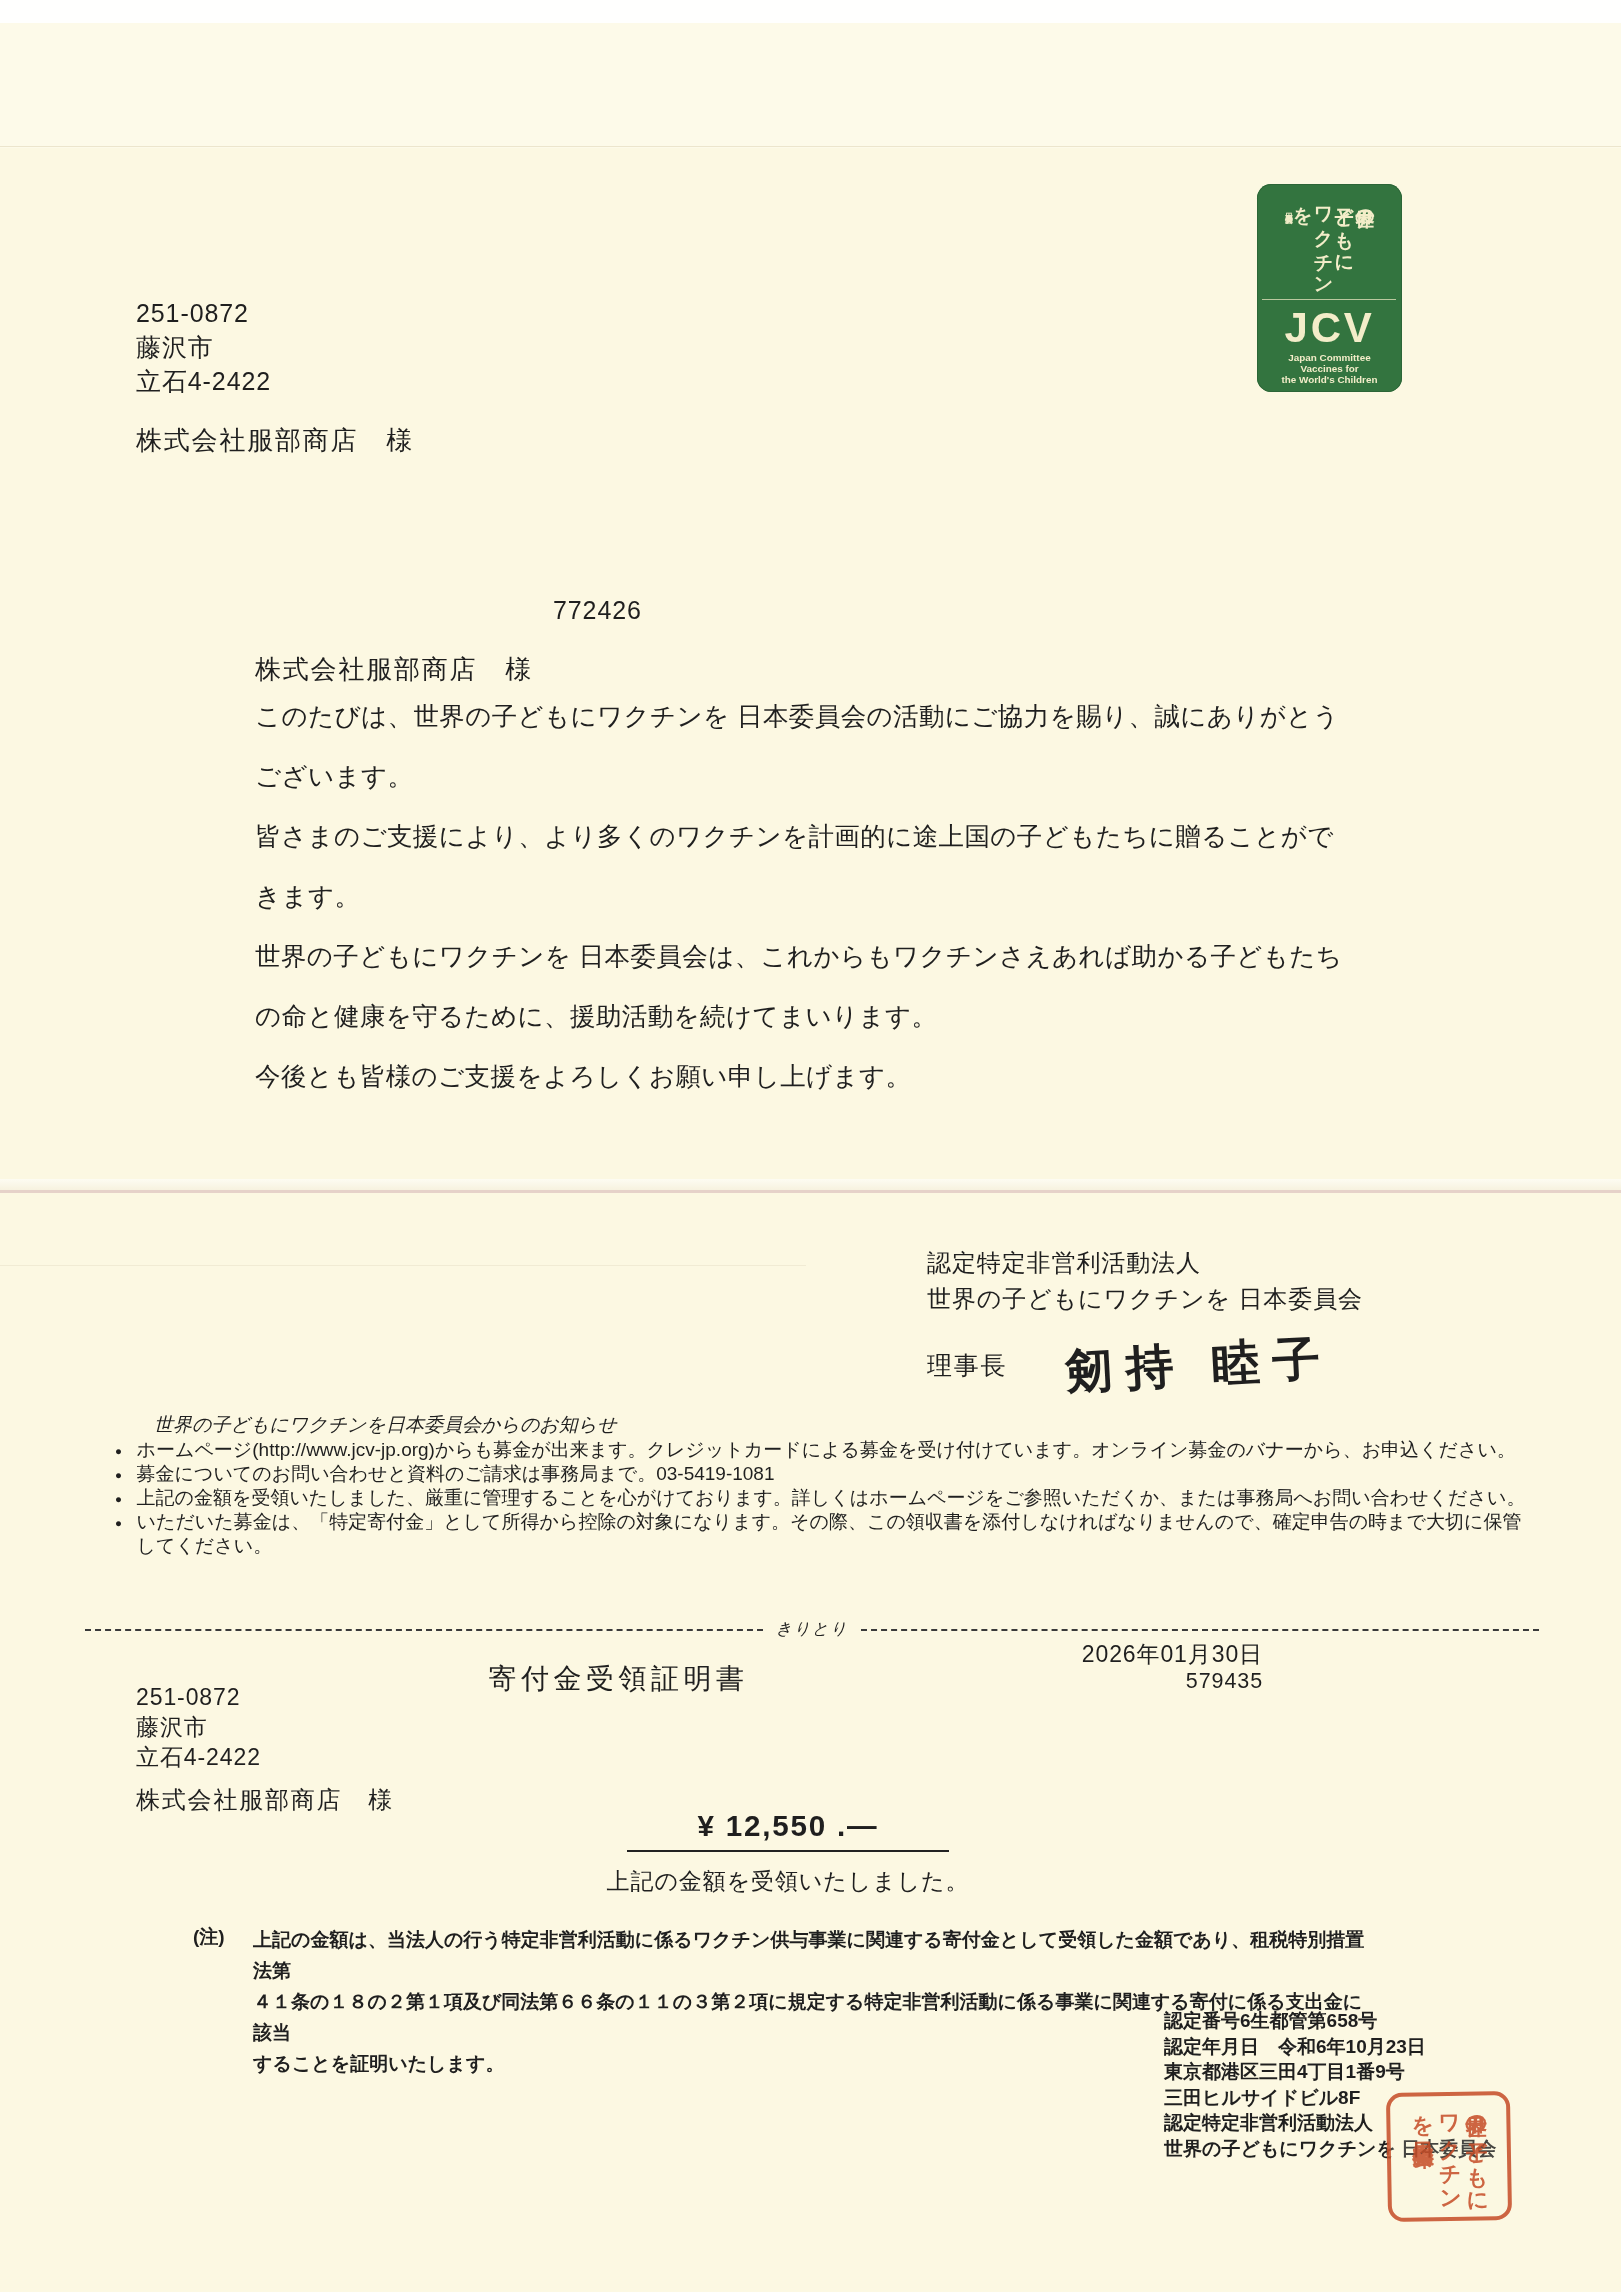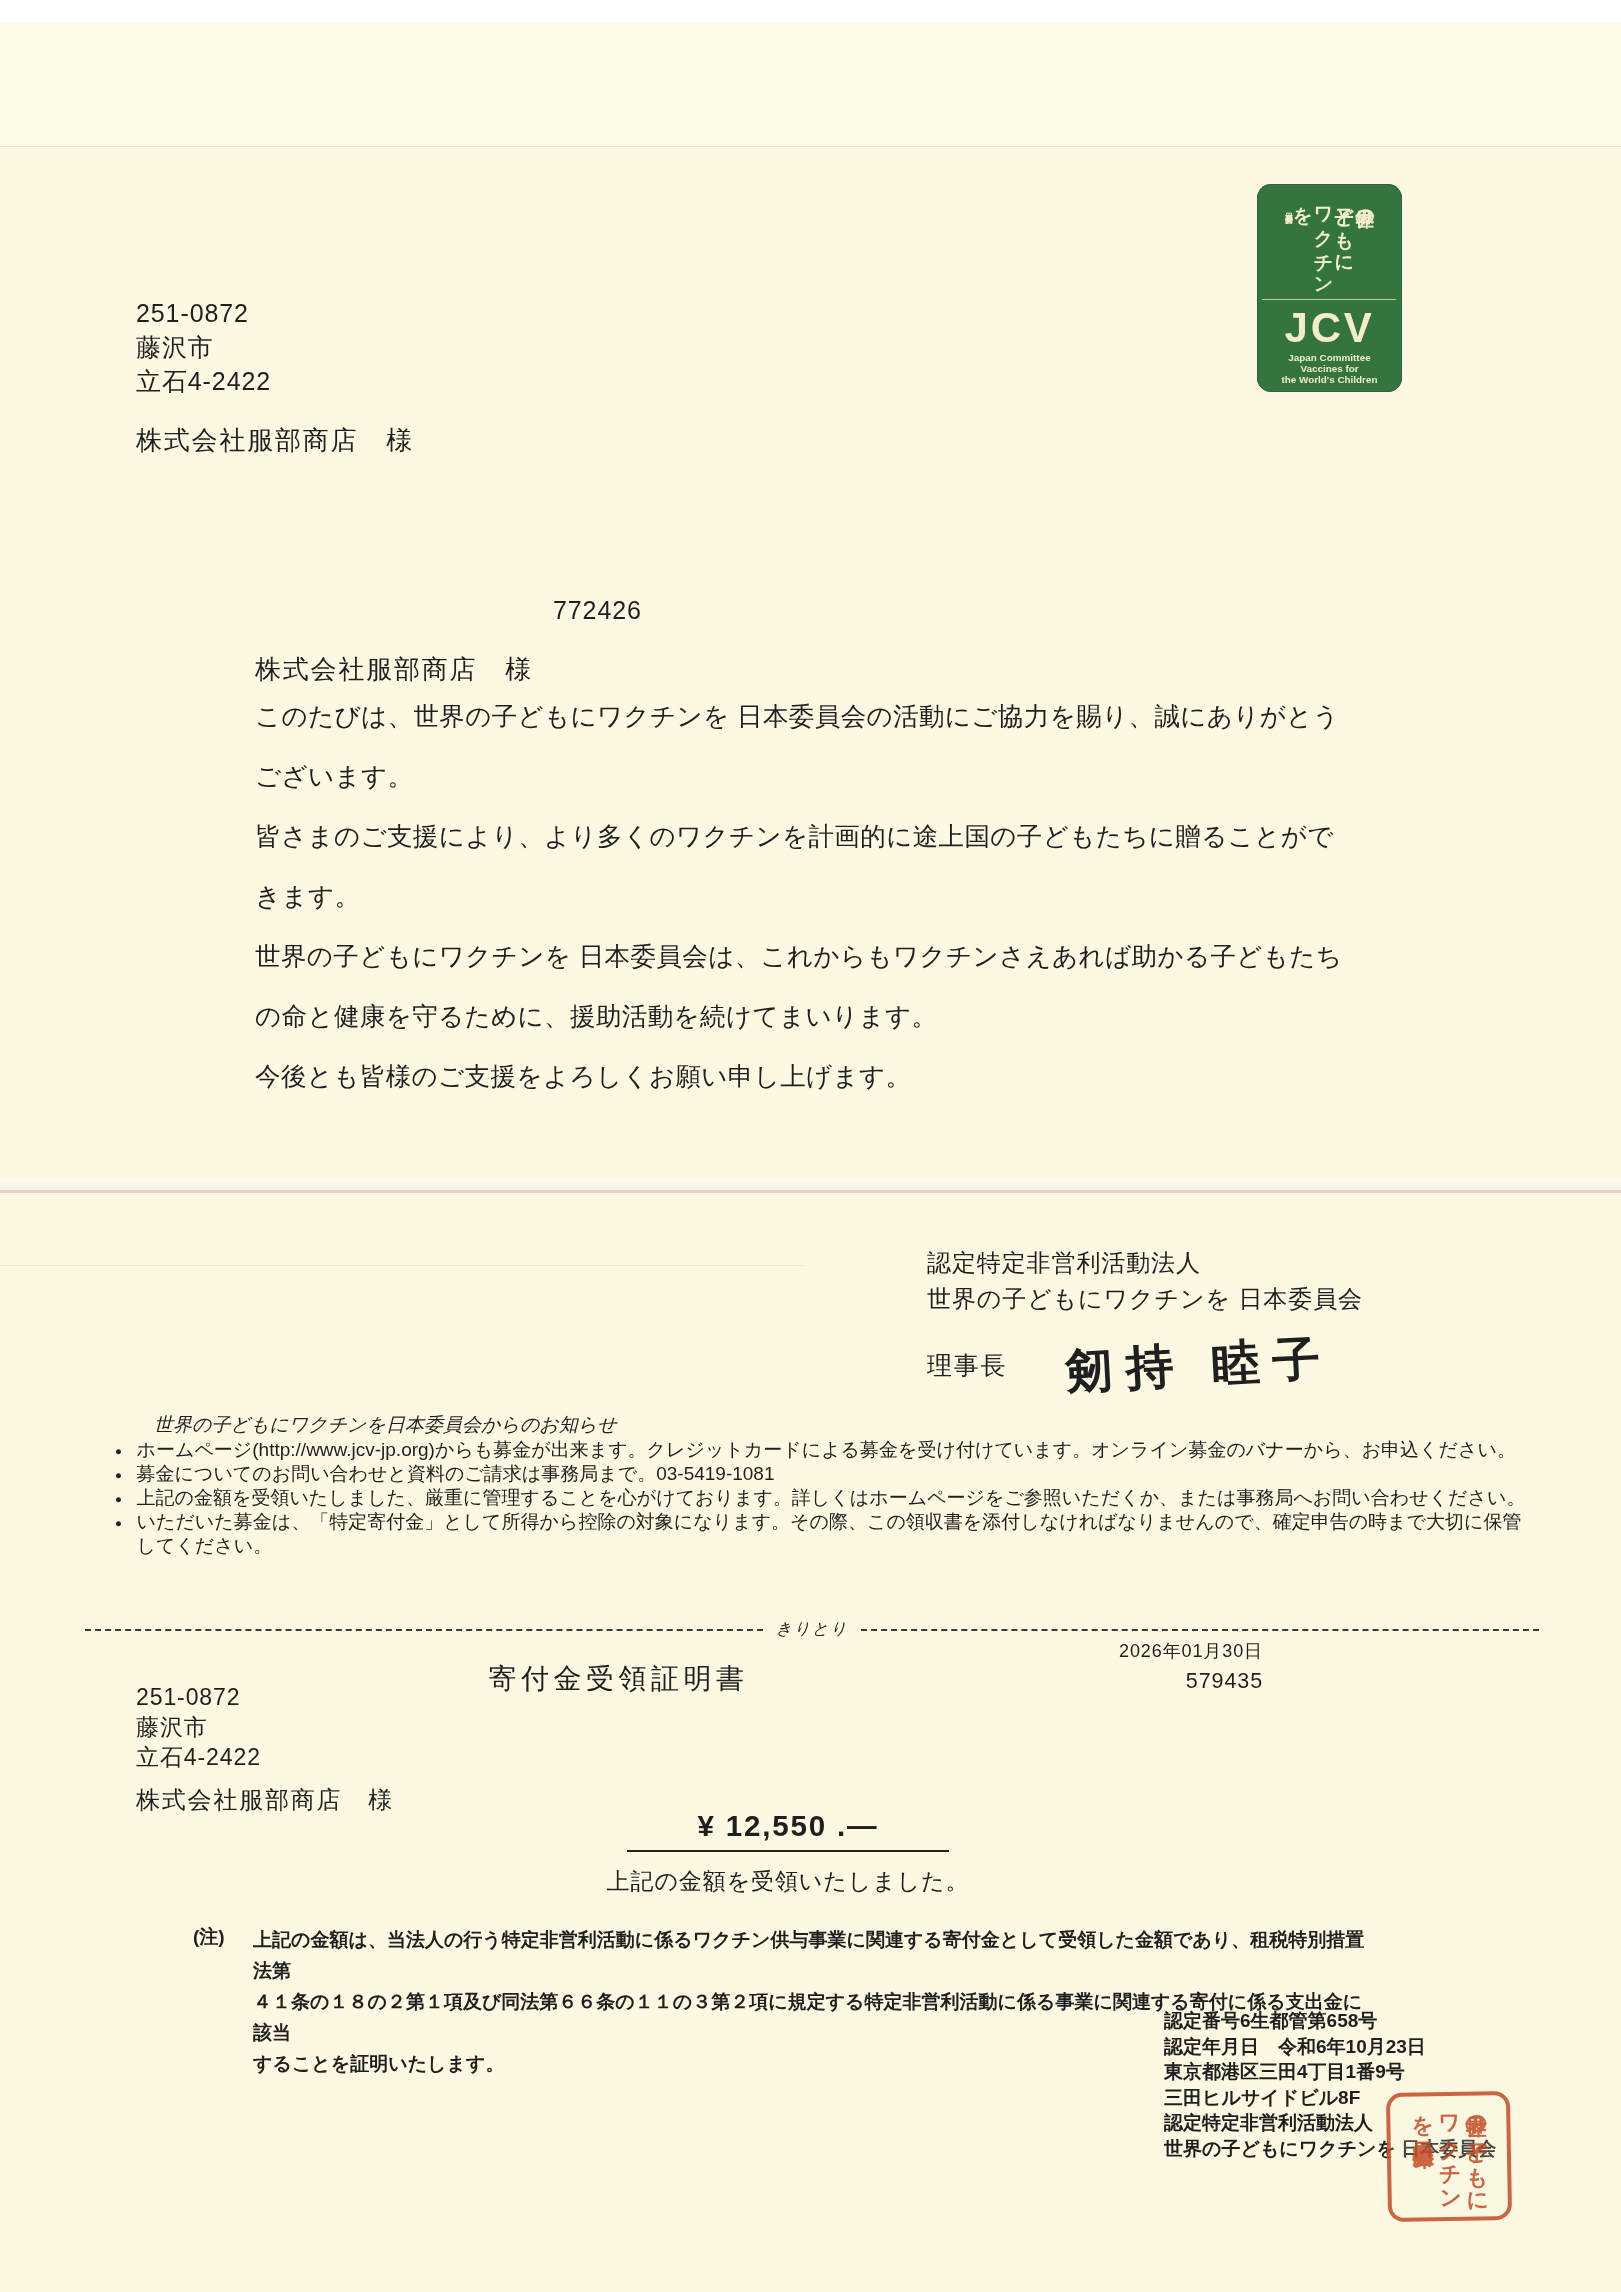--- a/index.html
+++ b/index.html
@@ -43,21 +43,21 @@
   .notice{position:absolute;left:115px;top:1413px;width:1411px;font-size:19px;line-height:24px;}
   .notice-heading{margin-left:39px;margin-bottom:0.9px;font-style:italic;}
   .notice ul{margin:0;padding:0;list-style:none;}
   .notice li{padding-left:21.5px;position:relative;}
   .notice li::before{content:"●";position:absolute;left:0;top:0.9px;font-size:11.6px;}
 
   .cutline{position:absolute;left:85px;top:1619px;width:1454px;display:flex;align-items:center;}
   .cutline .dash{flex:1;border-top:2.7px dashed #3a3a3a;}
   .cutline .label{font-size:16px;padding:0 12.5px;letter-spacing:1.8px;font-style:italic;}
 
-  .receipt-date{position:absolute;right:359px;top:1639px;font-size:18px;text-align:left;letter-spacing:0.9px;}
+  .receipt-date{position:absolute;right:359px;top:1639px;font-size:23px;text-align:left;letter-spacing:0.9px;}
   .receipt-number{position:absolute;right:359px;top:1669px;font-size:21.5px;text-align:right;letter-spacing:0.9px;}
   .receipt-title{position:absolute;left:350px;top:1660px;width:537px;text-align:center;font-size:28px;
         font-weight:normal;letter-spacing:4.5px;}
   .receipt-addr{position:absolute;left:136px;top:1682px;font-size:23px;line-height:30px;letter-spacing:0.9px;}
   .receipt-recipient{position:absolute;left:136px;top:1784px;font-size:24px;letter-spacing:1.8px;}
 
   .amount{position:absolute;left:627px;top:1809px;width:322px;text-align:center;font-size:29.6px;
         font-weight:bold;letter-spacing:1.8px;border-bottom:2.7px solid #222;padding-bottom:7.2px;}
   .received{position:absolute;left:555px;top:1866px;width:466px;text-align:center;font-size:23px;letter-spacing:0.9px;}
 

